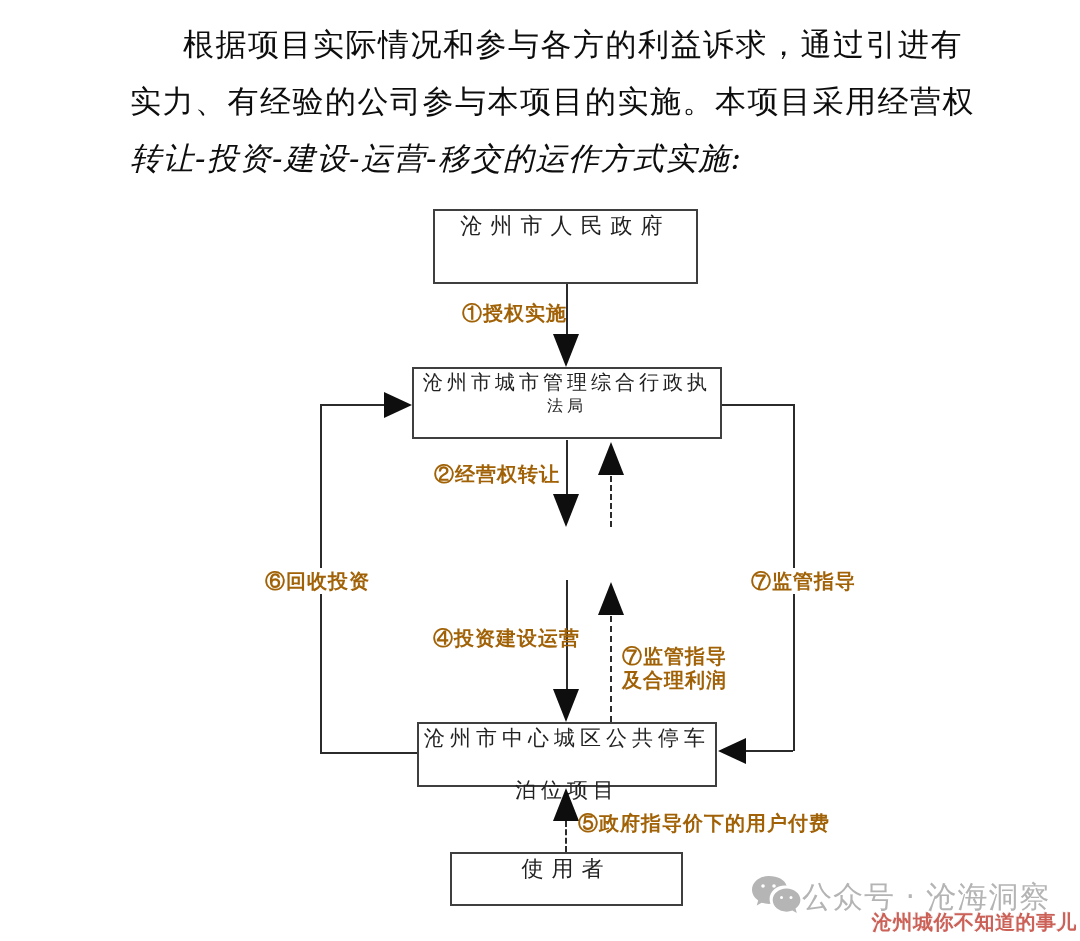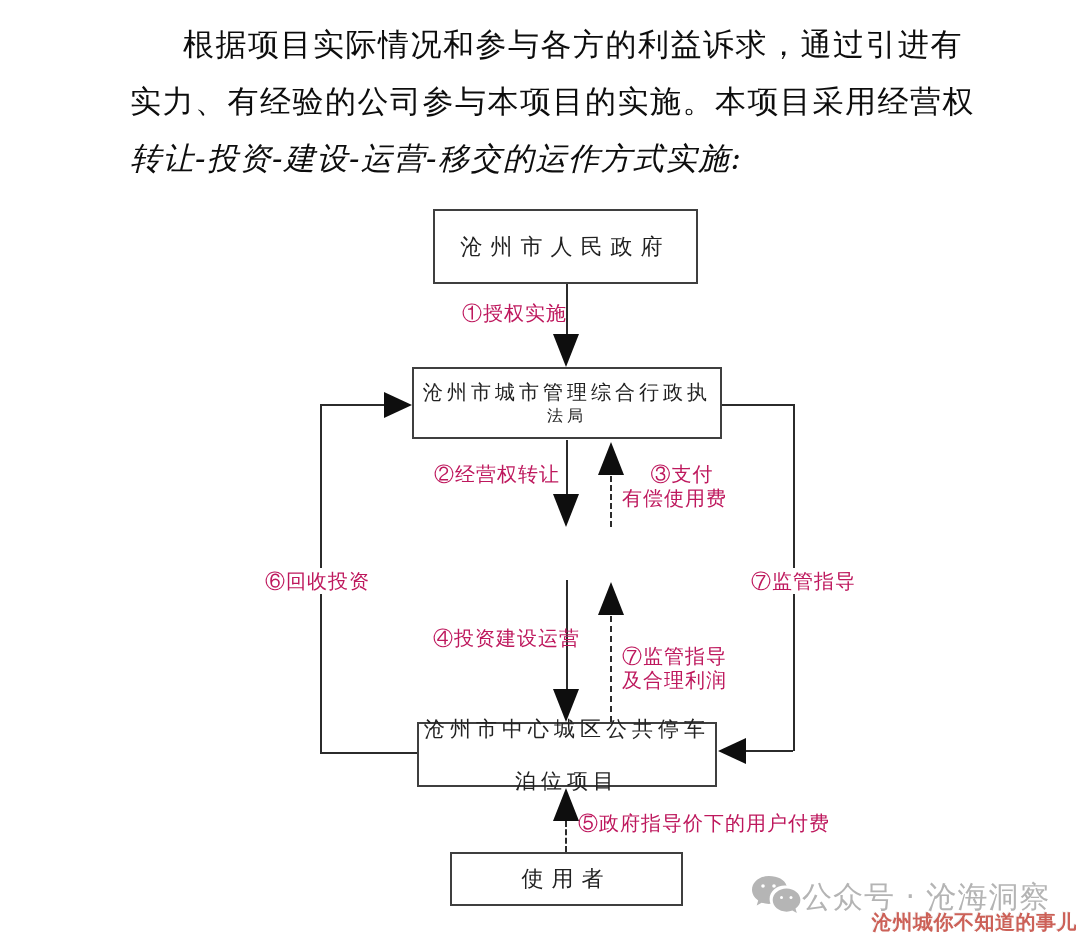--- a/index.html
+++ b/index.html
@@ -20,21 +20,21 @@
     white-space: nowrap;
     font-weight: 500;
   }
   .node {
     position: absolute;
     border: 2px solid #3f3f3f;
     background: #ffffff;
     display: flex;
     flex-direction: column;
     align-items: center;
-    justify-content: center;
+    justify-content: flex-start;
     text-align: center;
     box-sizing: border-box;
   }
   .node .nline { display:block; white-space: nowrap; color:#222; }
   .vline { position:absolute; width:0; border-left:2px solid #2b2b2b; }
   .vdash { position:absolute; width:0; border-left:2px dashed #2b2b2b; }
   .hline { position:absolute; height:0; border-top:2px solid #2b2b2b; }
   .arrow-down { position:absolute; width:0; height:0;
     border-left:13px solid transparent; border-right:13px solid transparent;
     border-top:33px solid #0e0e0e; }
@@ -44,23 +44,24 @@
   .arrow-right { position:absolute; width:0; height:0;
     border-top:13px solid transparent; border-bottom:13px solid transparent;
     border-left:28px solid #0e0e0e; }
   .arrow-left { position:absolute; width:0; height:0;
     border-top:13px solid transparent; border-bottom:13px solid transparent;
     border-right:28px solid #0e0e0e; }
   .elabel {
     position: absolute;
     font-size: 20px;
     letter-spacing: 1px;
-    color: #be185d;
+    color: #a16207;
     white-space: nowrap;
     line-height: 24px;
+    font-weight: bold;
   }
   .elabel.onpath { background:#ffffff; padding: 1px 3px; }
   .elabel .sub { display:block; }
   .elabel .centered { text-align:center; }
   .watermark-gray {
     position:absolute; left:802px; top:877px;
     font-size:30px; color:#b4b4b4; letter-spacing:1px; white-space:nowrap;
     font-family: "DejaVu Sans", "Liberation Sans", sans-serif;
   }
   .watermark-red {
@@ -104,24 +105,20 @@
   <div class="vline" style="left:566px; top:284px; height:50px;"></div>
   <div class="arrow-down" style="left:553px; top:334px;"></div>
   <div class="elabel" style="left:462px; top:301px;">①授权实施</div>
 
   <div class="vline" style="left:566px; top:440px; height:54px;"></div>
   <div class="arrow-down" style="left:553px; top:494px;"></div>
   <div class="elabel" style="left:434px; top:462px;">②经营权转让</div>
 
   <div class="arrow-up" style="left:598px; top:442px;"></div>
   <div class="vdash" style="left:610px; top:476px; height:51px;"></div>
-  <div class="elabel" style="left:622px; top:462px; width:120px;">
-    <span class="sub centered">③支付</span>
-    <span class="sub">有偿使用费</span>
-  </div>
 
   <div class="vline" style="left:566px; top:580px; height:109px;"></div>
   <div class="arrow-down" style="left:553px; top:689px;"></div>
   <div class="elabel" style="left:433px; top:626px;">④投资建设运营</div>
 
   <div class="arrow-up" style="left:598px; top:582px;"></div>
   <div class="vdash" style="left:610px; top:616px; height:106px;"></div>
   <div class="elabel" style="left:622px; top:644px;">
     <span class="sub">⑦监管指导</span>
     <span class="sub">及合理利润</span>

